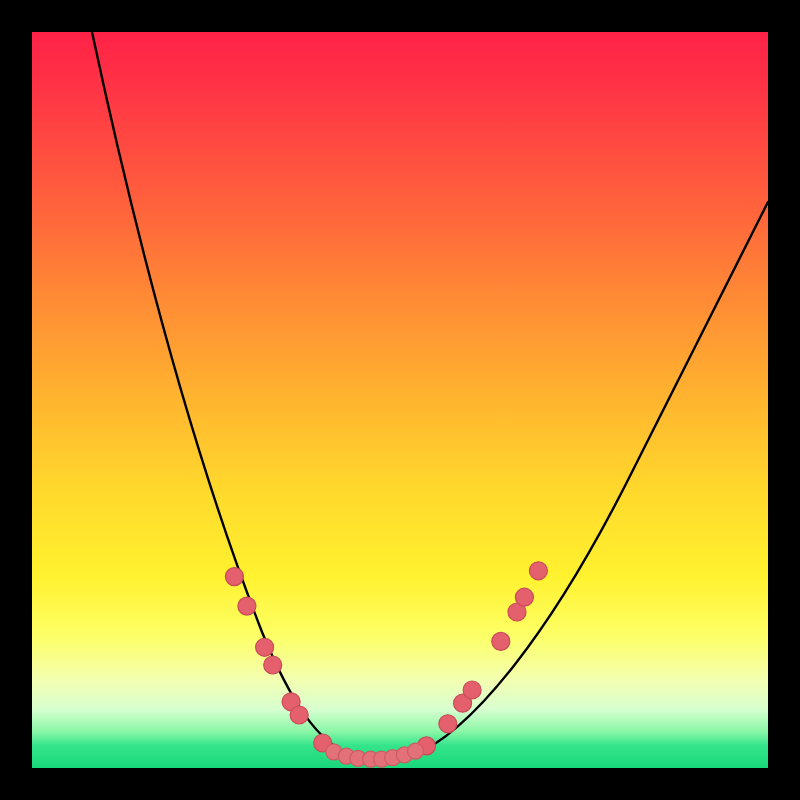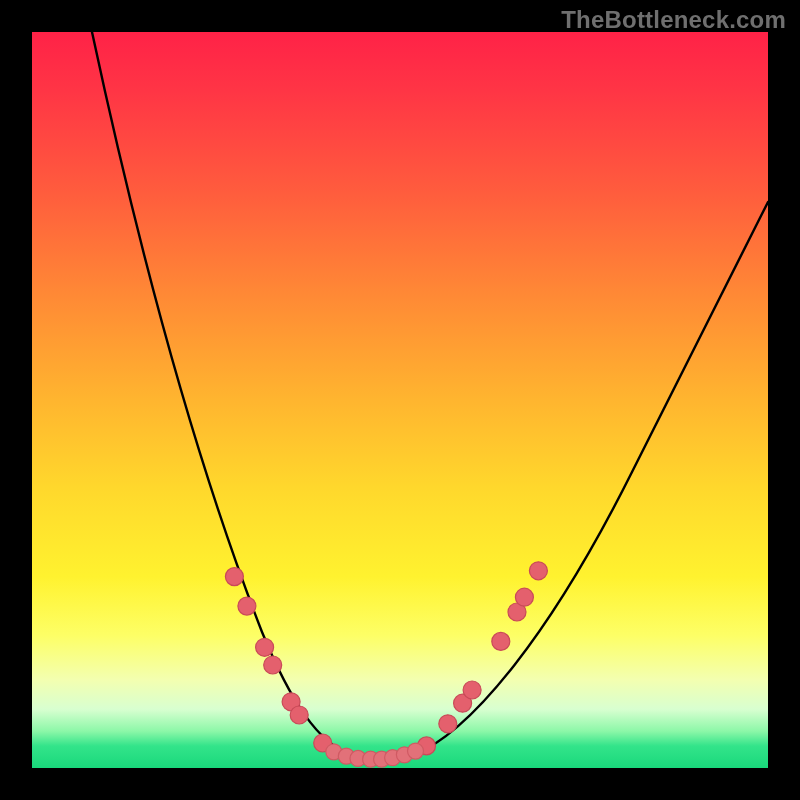--- a/index.html
+++ b/index.html
@@ -113,15 +113,14 @@
           <circle cx="338.6" cy="727.2" r="8" class="marker flat"></circle>
           <circle cx="349.6" cy="727.2" r="8" class="marker flat"></circle>
           <circle cx="360.6" cy="725.7" r="8" class="marker flat"></circle>
           <circle cx="372.4" cy="722.8" r="8" class="marker flat"></circle>
           <circle cx="383.5" cy="719.1" r="8" class="marker flat"></circle>
         </g>
     </svg>
 
   </div>
 
-  <div class="watermark">TheBottleneck.com</div>
 
 </div>
 
 </body></html>

